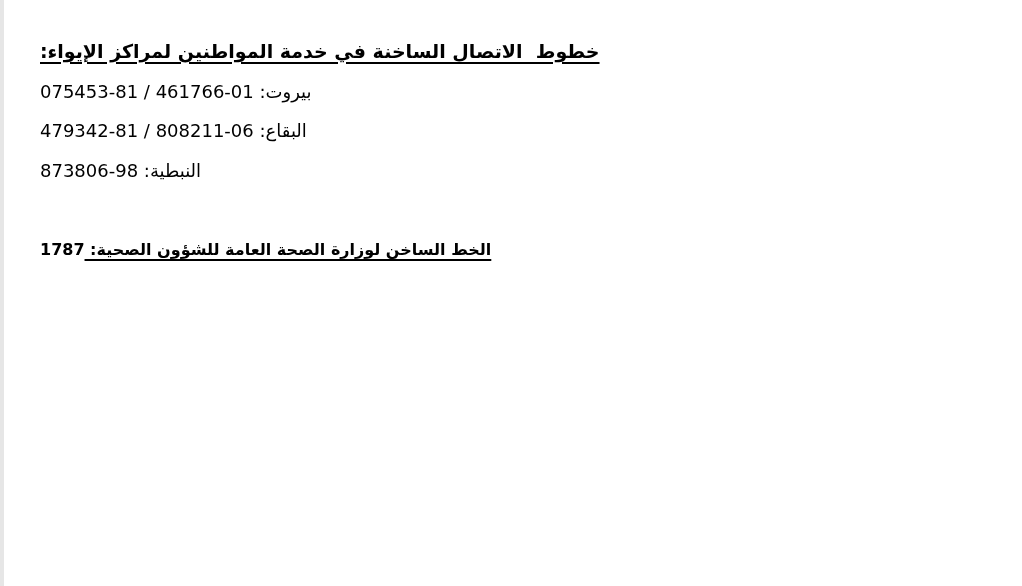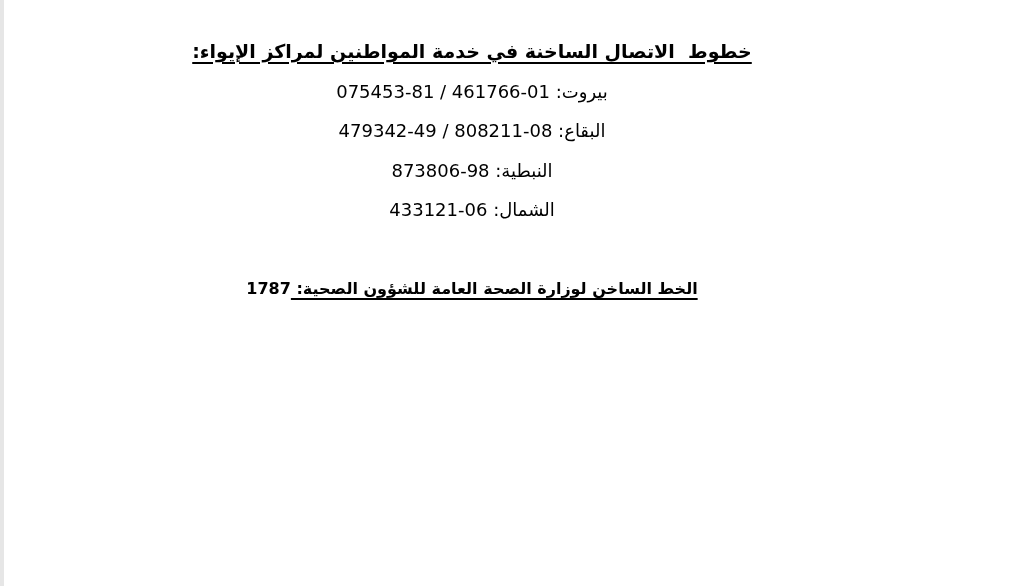--- a/index.html
+++ b/index.html
@@ -20,21 +20,21 @@
   .edge-strip {
     position: absolute;
     left: 0;
     top: 0;
     width: 4px;
     height: 586px;
     background: #e6e6e6;
   }
   .doc {
     direction: rtl;
-    text-align: center;
+    text-align: left;
     padding: 32px 118px 0 40px;
     color: #000000;
   }
   .doc-title {
     font-size: 19px;
     font-weight: bold;
     line-height: 39.5px;
     white-space: pre-wrap;
     text-decoration: underline;
     text-decoration-thickness: 2px;
@@ -65,23 +65,22 @@
 
 <div class="page">
   <div class="edge-strip"></div>
 
   <div class="doc" dir="rtl" lang="ar">
 
     <div class="doc-title">خطوط  الاتصال الساخنة في خدمة المواطنين لمراكز الإيواء:</div>
 
     <div>
       <div class="hotline-line">بيروت: 01-461766 / 81-075453</div>
-      <div class="hotline-line">البقاع: 08-808211 / 49-479342</div>
+      <div class="hotline-line">البقاع: 06-808211 / 81-479342</div>
       <div class="hotline-line">النبطية: 98-873806</div>
-      <div class="hotline-line">الشمال: 06-433121</div>
     </div>
 
     <div class="spacer-line"></div>
 
     <div class="moph-line"><span class="underlined">الخط الساخن لوزارة الصحة العامة للشؤون الصحية: </span><span>1787</span></div>
 
   </div>
 </div>
 
 </body></html>

